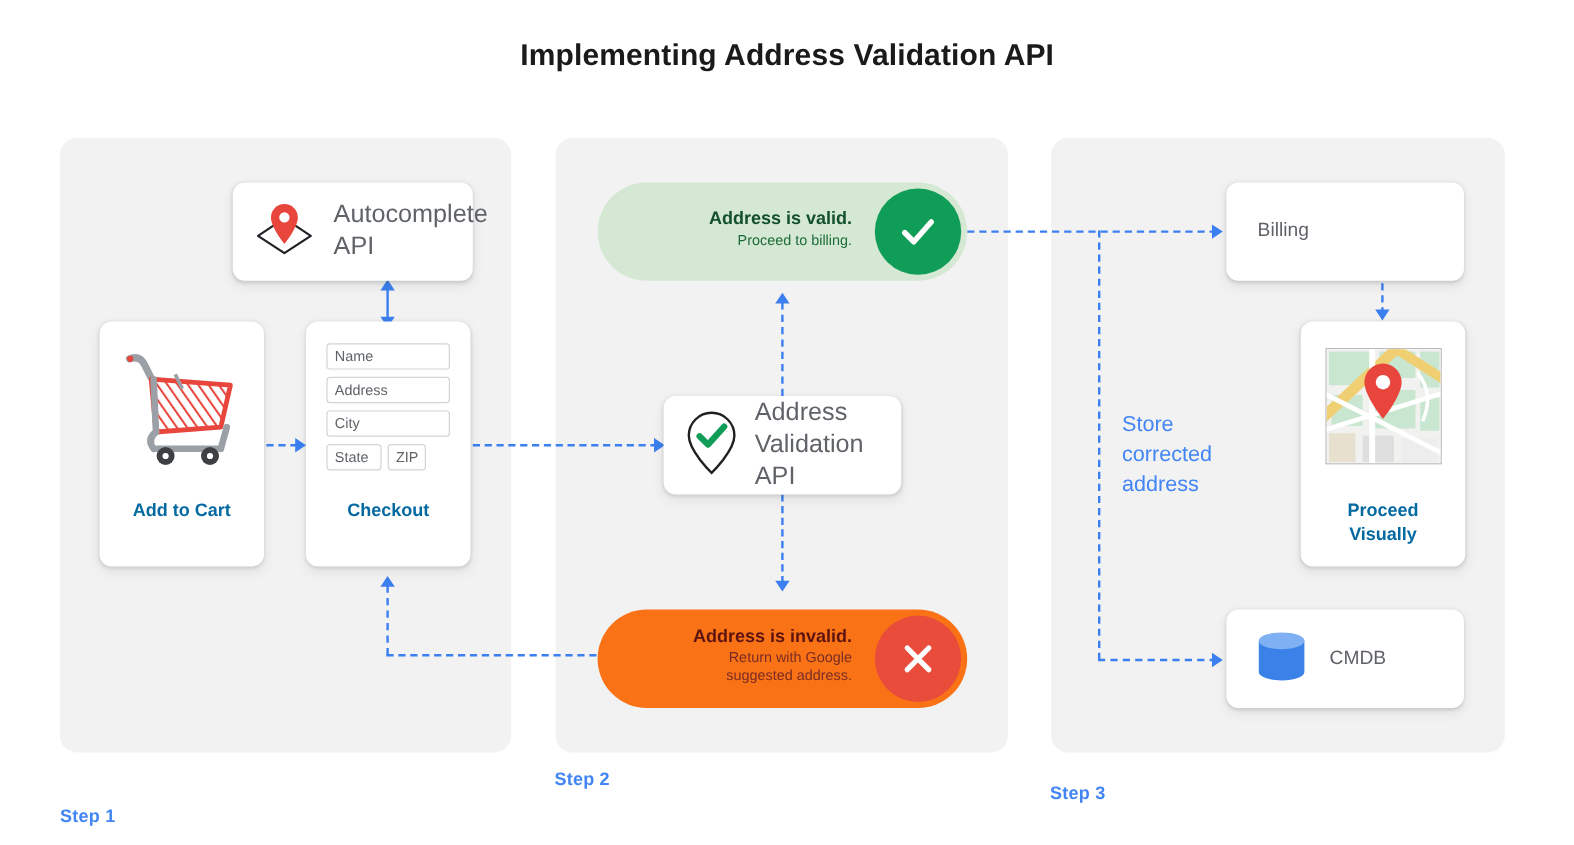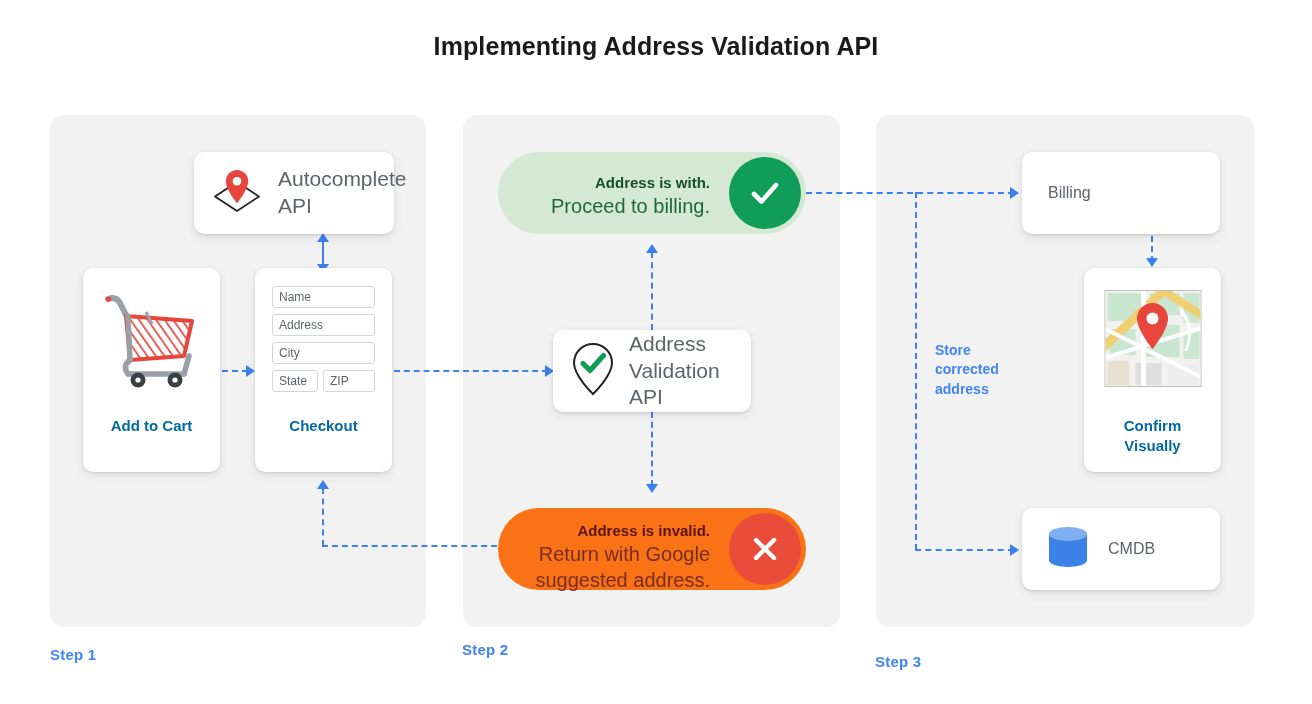--- a/index.html
+++ b/index.html
@@ -31,39 +31,39 @@
   }
   .card-label{color:#5f6368;font-size:21px;line-height:1.28;}
   .card-label-dark{color:#0369a1;font-size:15px;font-weight:bold;line-height:1.3;text-align:center;}
 
   
   .pill{border-radius:48px;}
   .pill-green{background:#d5e8d4;}
   .pill-red{background:#f97316;}
   .pill-text{text-align:right;line-height:1.3;}
   .pill-text .l1{font-size:15px;font-weight:bold;}
-  .pill-text .l2,.pill-text .l3{font-size:20px;}
+  .pill-text .l2,.pill-text .l3{font-size:12px;}
   .green-txt .l1{color:#13502a;}
   .green-txt .l2{color:#1e6b38;}
   .red-txt .l1{color:#5d1410;}
   .red-txt .l2,.red-txt .l3{color:#7a2b24;}
   .badge{border-radius:50%;display:flex;align-items:center;justify-content:center;}
   .badge-green{background:#0f9d58;}
   .badge-red{background:#ea4c3b;}
 
   
   .field{
     border:1px solid #d4d4d4;border-radius:3px;background:#fff;
     color:#5f6368;font-size:12px;
     display:flex;align-items:center;padding-left:6px;box-sizing:border-box;
   }
 
   
   .annot{
-    color:#4285f4;font-size:14px;font-weight:bold;line-height:1.38;
+    color:#4285f4;font-size:18px;font-weight:normal;line-height:1.38;
   }
 
   
   .dash-h{border-top:2px dashed #3b7ff0;height:0;}
   .dash-v{border-left:2px dashed #3b7ff0;width:0;}
   .line-v{background:#3b7ff0;width:2px;}
   .arrow{width:0;height:0;}
   .arr-right{border-left:9px solid #3b7ff0;border-top:6px solid transparent;border-bottom:6px solid transparent;}
   .arr-up{border-bottom:9px solid #3b7ff0;border-left:6px solid transparent;border-right:6px solid transparent;}
   .arr-down{border-top:9px solid #3b7ff0;border-left:6px solid transparent;border-right:6px solid transparent;}
@@ -72,21 +72,21 @@
 <body>
 
 <div class="canvas">
 
   <div class="abs title">Implementing Address Validation API</div>
 
   <div class="abs panel" style="left:50px;top:115px;width:376px;height:512px;"></div>
   <div class="abs panel" style="left:463px;top:115px;width:377px;height:512px;"></div>
   <div class="abs panel" style="left:876px;top:115px;width:378px;height:512px;"></div>
 
-  <div class="abs step-label" style="left:50px;top:646px;">Step 1</div>
+  <div class="abs step-label" style="left:50px;top:672px;">Step 1</div>
   <div class="abs step-label" style="left:462px;top:641px;">Step 2</div>
   <div class="abs step-label" style="left:875px;top:641px;margin-top:12px;">Step 3</div>
 
   <div class="abs dash-h" style="left:222px;top:370px;width:26px;"></div>
   <div class="abs arrow arr-right" style="left:246px;top:365px;"></div>
 
   <div class="abs line-v" style="left:322px;top:240px;height:26px;"></div>
   <div class="abs arrow arr-up" style="left:317px;top:233px;"></div>
   <div class="abs arrow arr-down" style="left:317px;top:264px;"></div>
 
@@ -156,27 +156,27 @@
       </svg>
     </div>
     <div class="card-label-dark" style="position:absolute;left:0;top:148px;width:100%;">Add to Cart</div>
   </div>
 
   <div class="abs card" style="left:255px;top:268px;width:137px;height:204px;">
     <div class="abs field" style="left:17px;top:18px;width:103px;height:22px;">Name</div>
     <div class="abs field" style="left:17px;top:46px;width:103px;height:22px;">Address</div>
     <div class="abs field" style="left:17px;top:74px;width:103px;height:22px;">City</div>
     <div class="abs field" style="left:17px;top:102px;width:46px;height:22px;">State</div>
-    <div class="abs field" style="left:68px;top:102px;width:52px;height:22px;">ZIP</div>
+    <div class="abs field" style="left:68px;top:102px;width:32px;height:22px;">ZIP</div>
     <div class="card-label-dark" style="position:absolute;left:0;top:148px;width:100%;">Checkout</div>
   </div>
 
   <div class="abs pill pill-green" style="left:498px;top:152px;width:308px;height:82px;">
     <div class="pill-text green-txt" style="position:absolute;right:96px;top:21px;width:180px;">
-      <div class="l1">Address is with.</div>
+      <div class="l1">Address is valid.</div>
       <div class="l2">Proceed to billing.</div>
     </div>
     <div class="badge badge-green" style="position:absolute;right:5px;top:5px;width:72px;height:72px;">
       <svg width="38" height="38" viewBox="0 0 38 38">
         <path d="M8 20 L15.5 27.5 L30 11" fill="none" stroke="#ffffff" stroke-width="4.6" stroke-linecap="round" stroke-linejoin="round"></path>
       </svg>
     </div>
   </div>
 
   <div class="abs card" style="left:553px;top:330px;width:198px;height:82px;display:flex;align-items:center;padding-left:16px;box-sizing:border-box;">
@@ -226,21 +226,21 @@
         <path d="M52 -4 L99 26" stroke="#f0cf73" stroke-width="8"></path>
         <path d="M38 -4 L38 99" stroke="#ffffff" stroke-width="5"></path>
         <path d="M-4 68 L99 36" stroke="#ffffff" stroke-width="4"></path>
         <path d="M-4 36 L99 88" stroke="#ffffff" stroke-width="4"></path>
         <path d="M76 20 q14 18 4 40" stroke="#ffffff" stroke-width="3" fill="none"></path>
         <path d="M47 12 c-8.5 0-15.5 7-15.5 15.5 C31.5 39 47 58 47 58 s15.5-19 15.5-30.5 C62.5 19 55.5 12 47 12 z" fill="#e8453c"></path>
         <circle cx="47" cy="27.5" r="6" fill="#ffffff"></circle>
       </svg>
     </div>
     <div class="card-label-dark" style="position:absolute;left:0;top:148px;width:100%;">
-      <span>Confirm</span><br>
+      <span>Proceed</span><br>
       <span>Visually</span>
     </div>
   </div>
 
   <div class="abs card" style="left:1022px;top:508px;width:198px;height:82px;display:flex;align-items:center;padding-left:20px;box-sizing:border-box;">
     <span style="flex:0 0 auto;">
       <svg width="52" height="52" viewBox="0 0 52 52">
         <path d="M7 13 v26 c0 3.8 8.5 7 19 7 s19-3.2 19-7 V13 z" fill="#3b82e8"></path>
         <ellipse cx="26" cy="13" rx="19" ry="7" fill="#7eb0f3"></ellipse>
       </svg>

